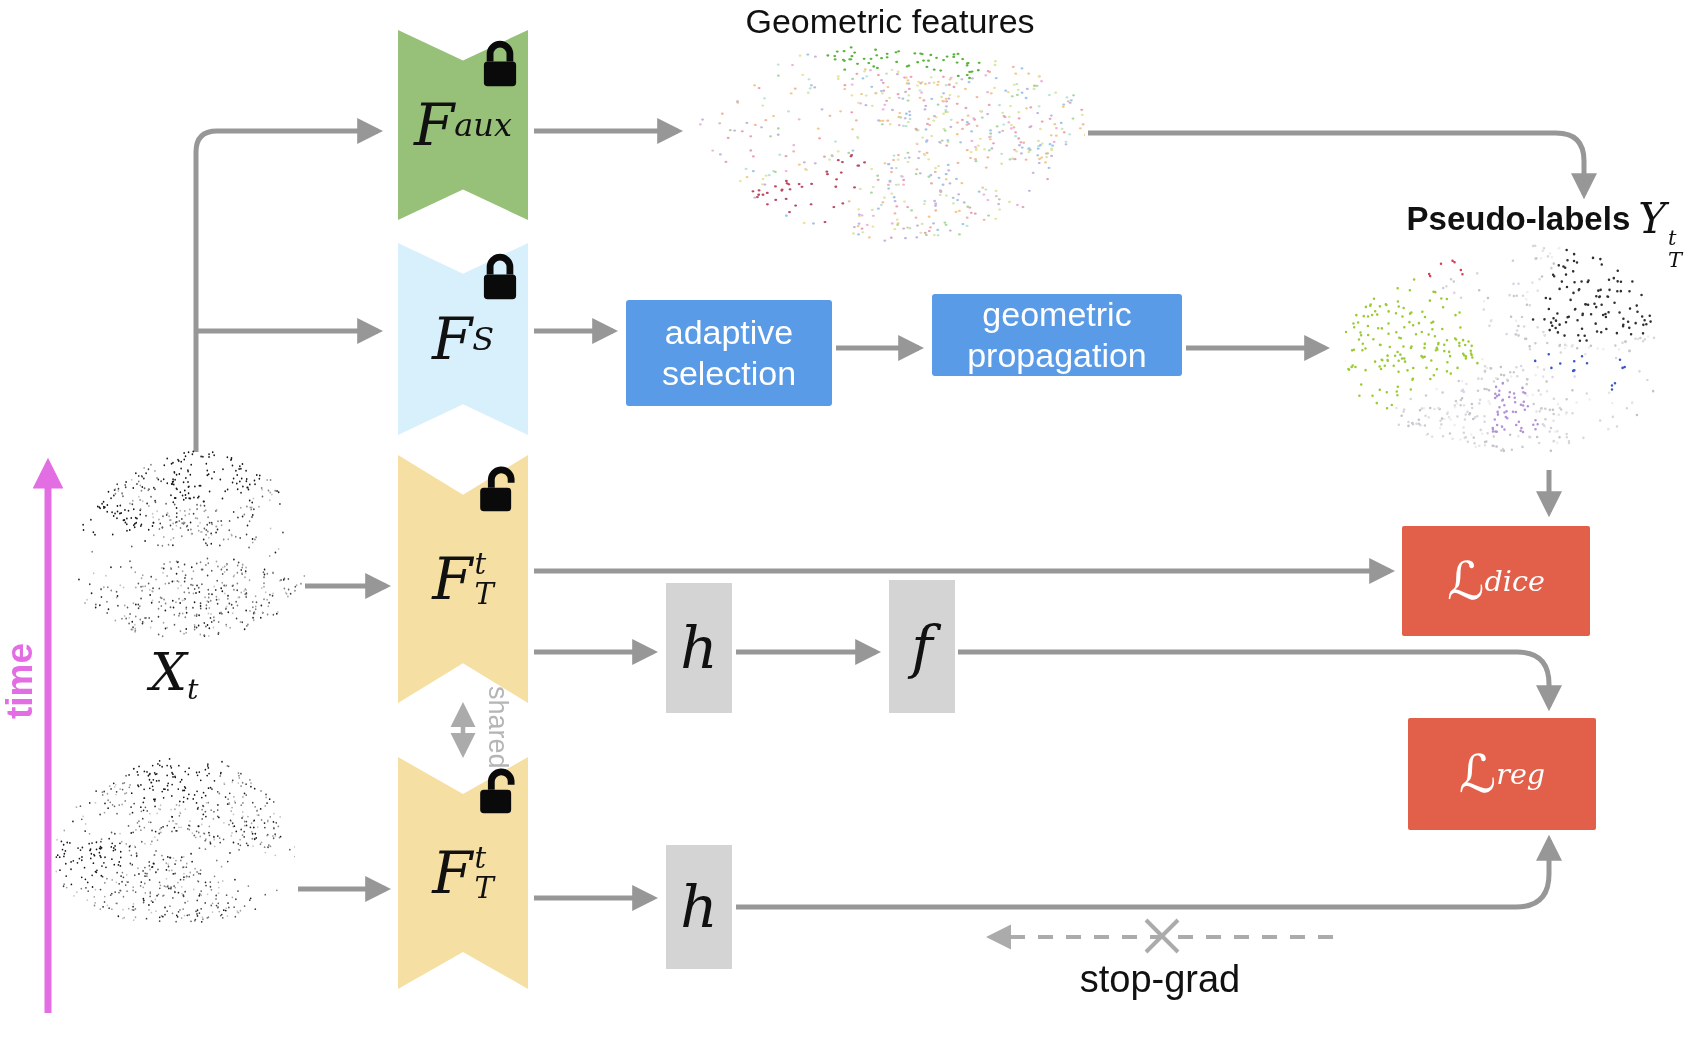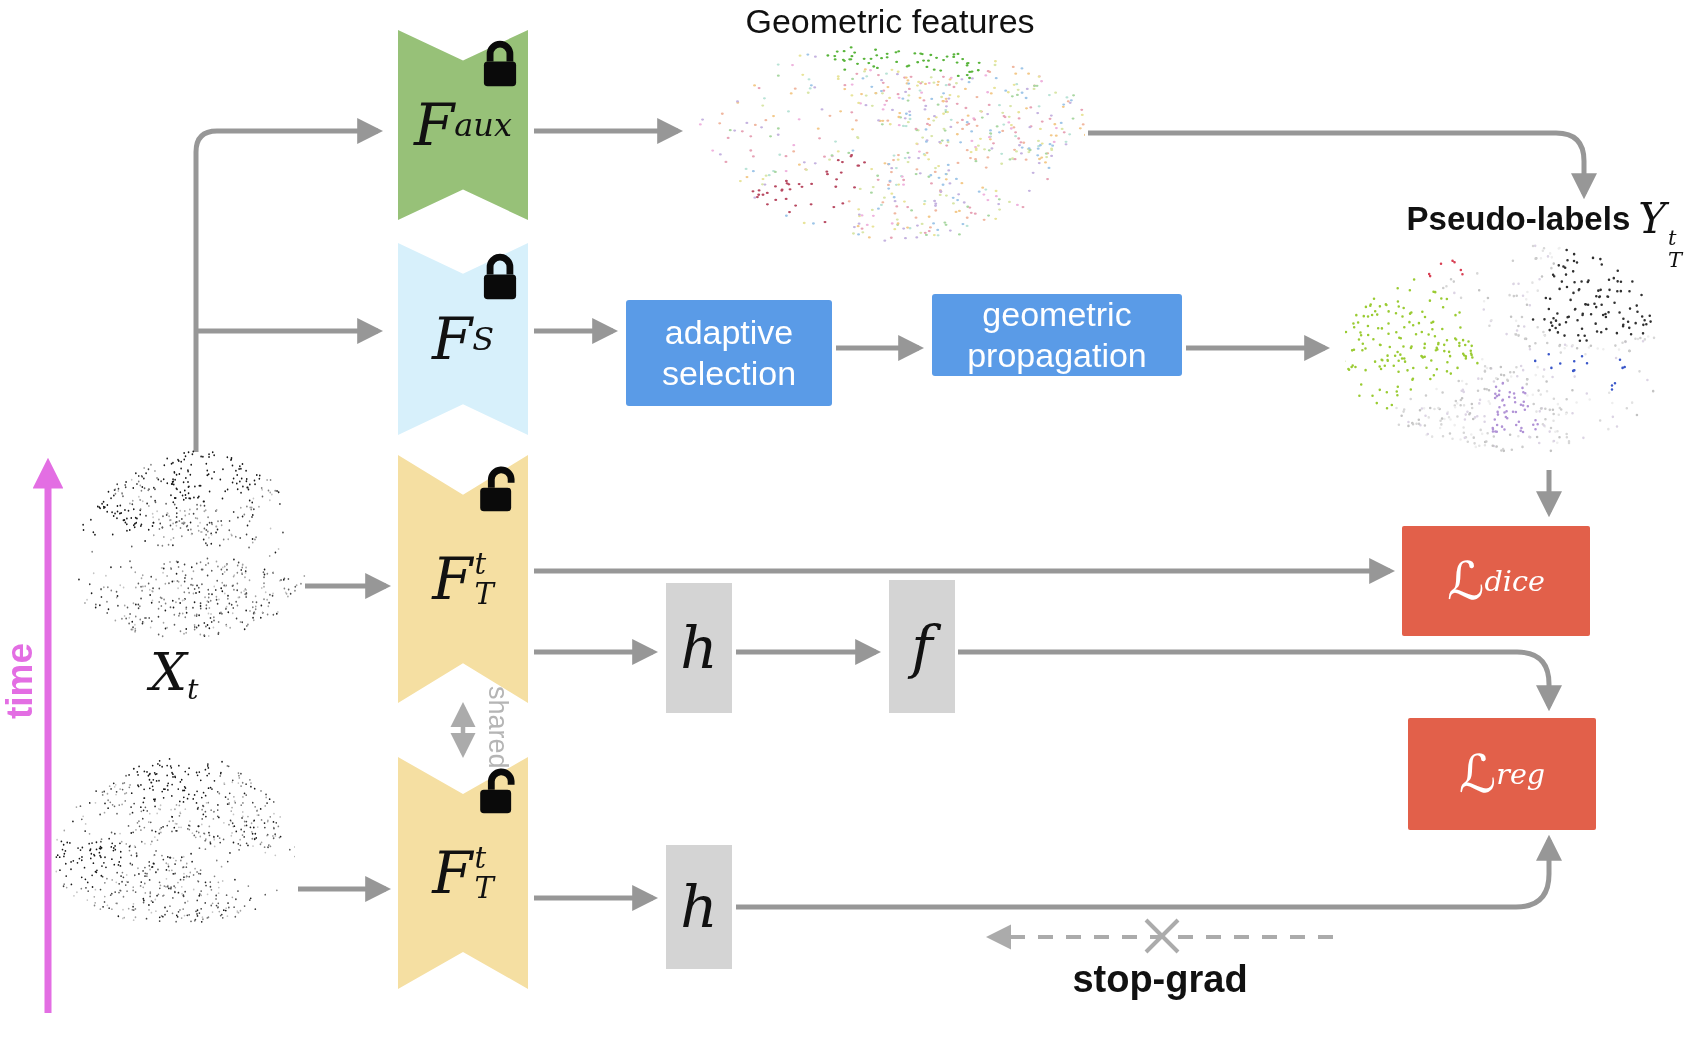--- a/index.html
+++ b/index.html
@@ -22,21 +22,21 @@
   .pbox{background:var(--process_blue);color:#fff;display:flex;align-items:center;justify-content:center;text-align:center;font-size:34px;line-height:1.22;border-radius:3px;font-weight:400}
   .gbox{background:var(--gray_box);display:flex;align-items:center;justify-content:center;font-size:58px}
   .loss{background:var(--loss_red);color:#fff;display:flex;align-items:center;justify-content:center;font-size:52px;border-radius:2px}
   .lbase{font-family:"DejaVu Sans",sans-serif;font-style:normal}
   .title{font-weight:normal;font-size:34px;text-align:center}
   .pseudo-title{display:flex;align-items:flex-start;justify-content:flex-end;gap:8px;font-weight:bold;font-size:33px}
   .ymath{font-size:42px;font-weight:normal;position:relative;top:-6px}
   .timelabel{color:var(--time_arrow);font-weight:bold;font-size:37px;transform:rotate(-90deg);text-align:center}
   .sharedlabel{writing-mode:vertical-rl;color:var(--shared_gray);font-size:27px}
   .xlabel{font-size:52px;text-align:left}
-  .stopgrad{font-weight:bold;font-size:38px;text-align:center}
+  .stopgrad{font-weight:normal;font-size:38px;text-align:center}
   .cloud-svg{width:100%;height:100%;display:block}
   
   .ar{fill:none;stroke:var(--arrow);stroke-width:5}
   .ar2{fill:none;stroke:var(--arrow2);stroke-width:4.5}
   .ard{fill:none;stroke:var(--arrow2);stroke-width:4;stroke-dasharray:15 13}
   .arx{stroke:var(--arrow2);stroke-width:4;fill:none}
   .art{fill:none;stroke:var(--time_arrow);stroke-width:7}
   .ah-fill{fill:var(--arrow)}
   .ah2-fill{fill:var(--arrow2)}
   .aht-fill{fill:var(--time_arrow)}

